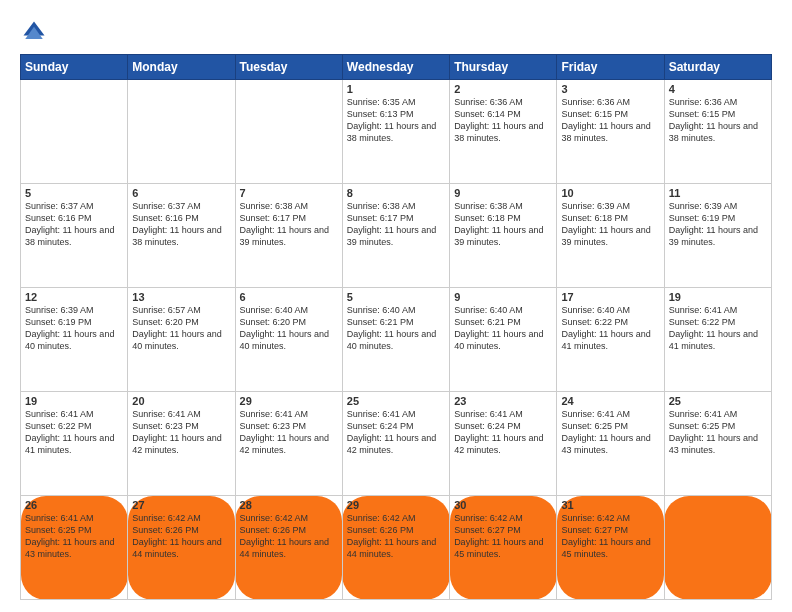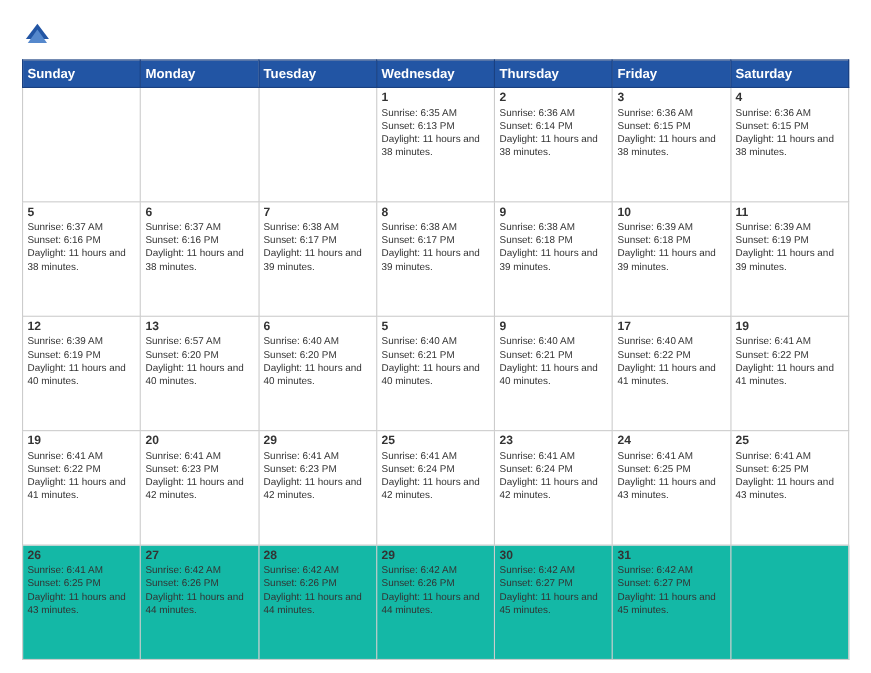--- a/index.html
+++ b/index.html
@@ -69,21 +69,22 @@
     .calendar td {
       border: 1px solid #ccc;
       vertical-align: top;
       padding: 3px 4px;
       width: calc(100% / 7);
       font-size: 9.5px;
       color: #333;
       background: #fff;
     }
     .calendar tr:last-child td {
-      background: #14b8a6;
+      background: #f97316;
+      border-radius: 25px;
     }
     .day-number {
       font-size: 11px;
       font-weight: bold;
       display: block;
       margin-bottom: 1px;
     }
     .day-info {
       font-size: 9px;
       line-height: 1.35;

